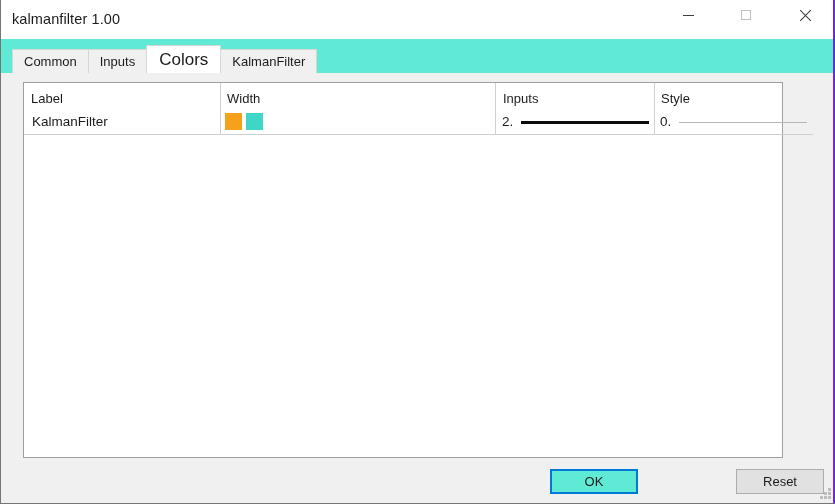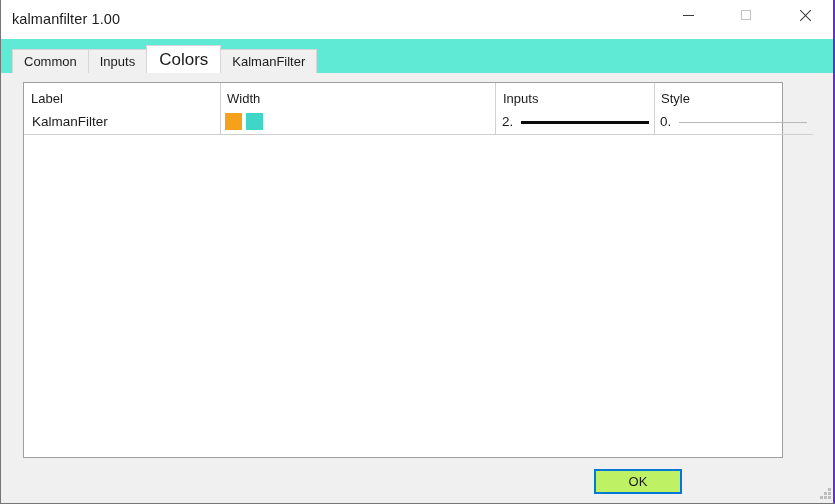--- a/index.html
+++ b/index.html
@@ -250,23 +250,22 @@
     font-family: "Liberation Sans", sans-serif;
     font-size: 13px;
     color: #1b1b1b;
     display: flex;
     align-items: center;
     justify-content: center;
     padding: 0;
   }
   #btn-ok {
     left: 549px;
-    background: #bef264;
+    background: #5eead4;
     border: 2px solid #0078d7;
-    margin-left: 44px;
   }
   #btn-cancel { left: 642px; }
   #btn-reset  { left: 735px; }
 
   #grip {
     position: absolute;
     left: 818px;
     top: 488px;
     width: 13px;
     height: 13px;
@@ -332,20 +331,21 @@
       <div id="width-line"></div>
 
       <div class="cell" id="cell-style-num">0.</div>
       <div id="style-line"></div>
 
     </div>
   </div>
 
   <div id="footer">
     <button class="dlg-btn" id="btn-ok">OK</button>
+    <button class="dlg-btn" id="btn-reset">Reset</button>
   </div>
 
   <div id="grip">
       <i style="left: 9px; top: 0px;"></i>
       <i style="left: 5px; top: 4px;"></i>
       <i style="left: 9px; top: 4px;"></i>
       <i style="left: 1px; top: 8px;"></i>
       <i style="left: 5px; top: 8px;"></i>
       <i style="left: 9px; top: 8px;"></i>
     </div>

